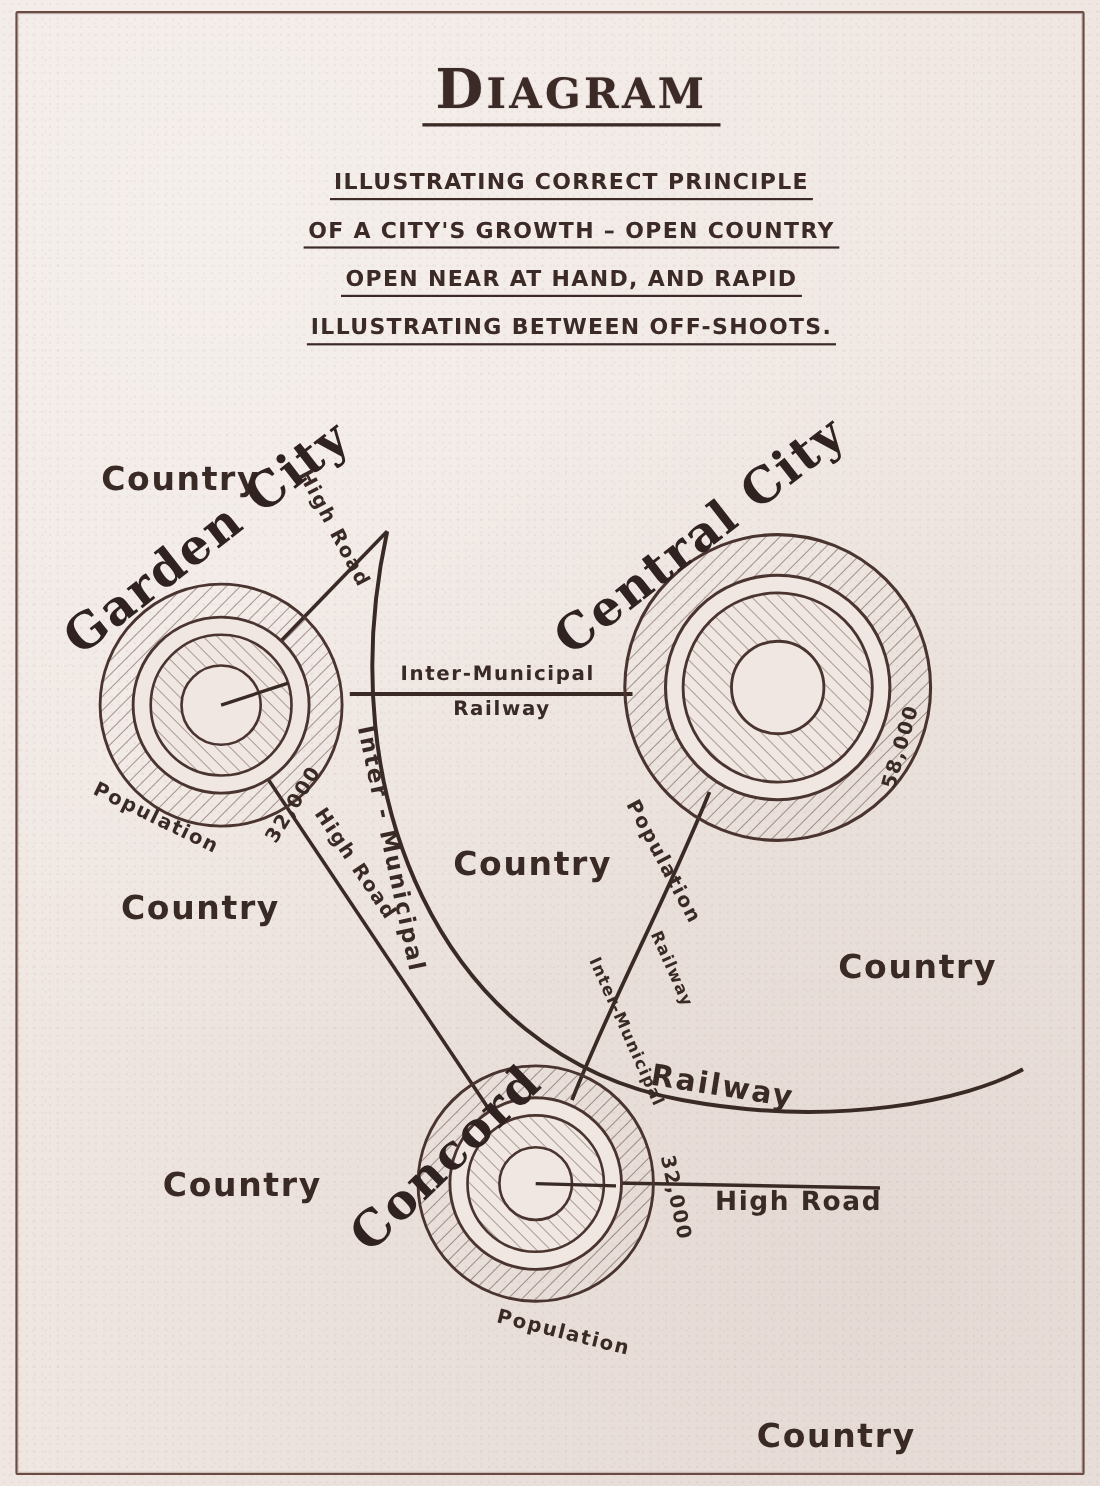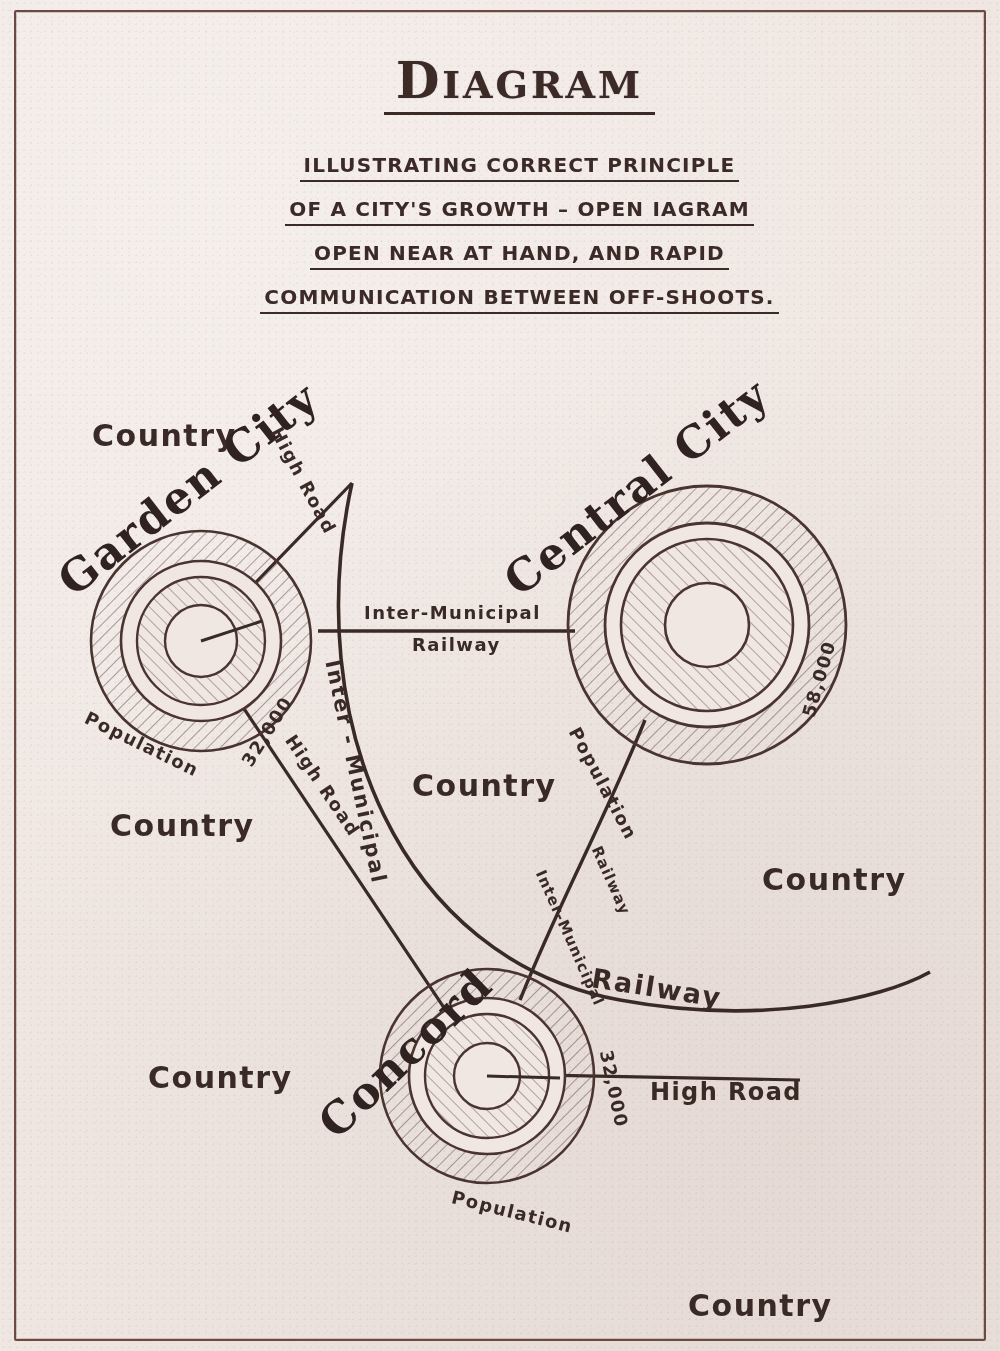--- a/index.html
+++ b/index.html
@@ -109,23 +109,23 @@
 <body>
 
 <div id="page">
   <div id="grain"></div>
   <div class="frame"></div>
 
   <div id="titleBlock">
     <div id="mainTitle"><span>D</span><span class="small">IAGRAM</span></div>
     <div id="subTitle">
       <span class="subline">ILLUSTRATING CORRECT PRINCIPLE</span>
-      <span class="subline">OF A CITY'S GROWTH – OPEN IAGRAM</span>
+      <span class="subline">OF A CITY'S GROWTH – OPEN COUNTRY</span>
       <span class="subline">OPEN NEAR AT HAND, AND RAPID</span>
-      <span class="subline">COMMUNICATION BETWEEN OFF-SHOOTS.</span>
+      <span class="subline">ILLUSTRATING BETWEEN OFF-SHOOTS.</span>
     </div>
   </div>
 
   <svg id="drawing" viewBox="0 0 1000 1351">
     <defs>
       <pattern id="hatch" width="9" height="9" patternTransform="rotate(45)" patternUnits="userSpaceOnUse">
         <line x1="0" y1="0" x2="0" y2="9" stroke="#4a342f" stroke-width="1.6"></line>
       </pattern>
       <pattern id="hatch2" width="9" height="9" patternTransform="rotate(-45)" patternUnits="userSpaceOnUse">
         <line x1="0" y1="0" x2="0" y2="9" stroke="#4a342f" stroke-width="1.6"></line>

